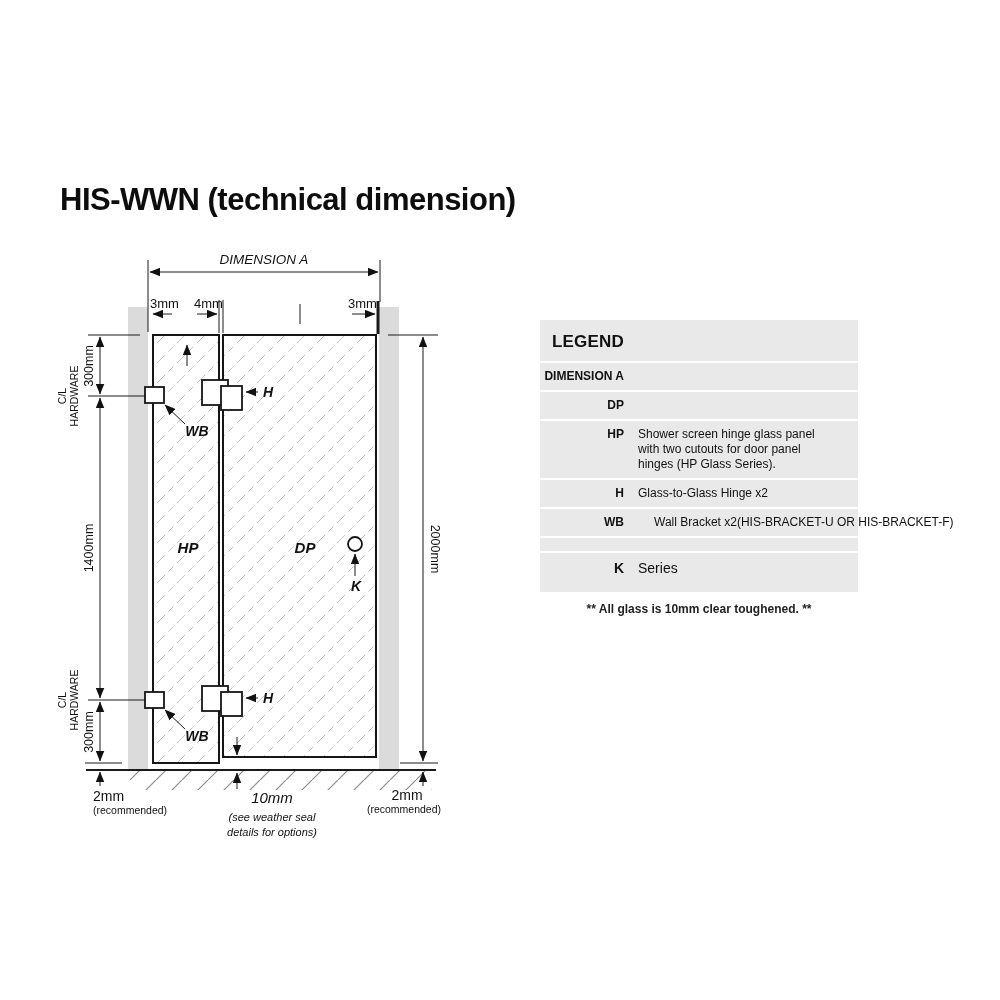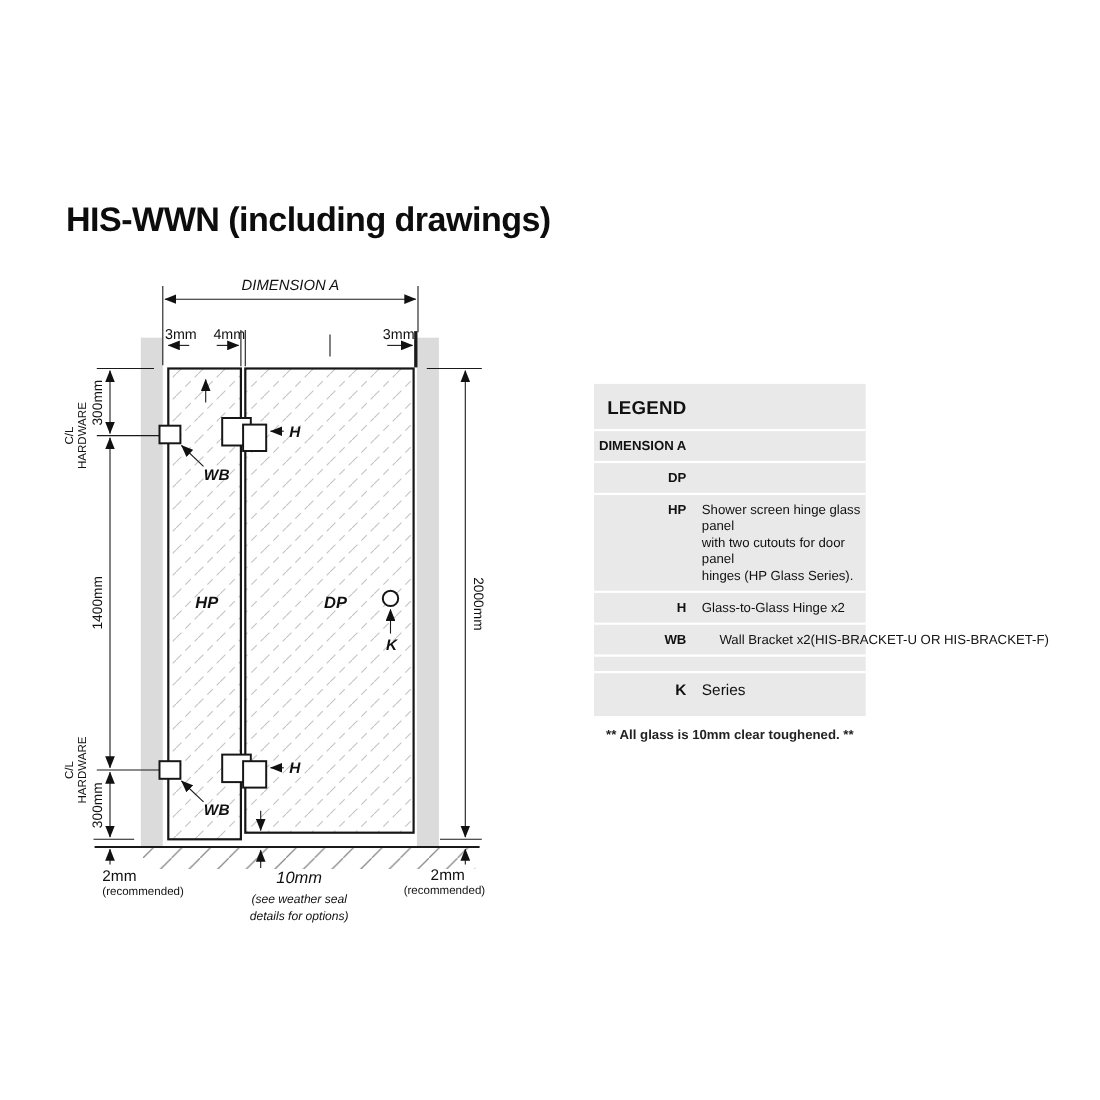--- a/index.html
+++ b/index.html
@@ -24,39 +24,39 @@
   .t-rot{font-size:12.5px;}
   .t-cl{font-size:10.5px;}
   .t-panel{font-size:15px;font-weight:bold;font-style:italic;}
   .t-callout{font-size:14px;font-weight:bold;font-style:italic;}
   .t-gap{font-size:14px;}
   .t-small{font-size:10.5px;}
   .t-10{font-size:15px;font-style:italic;}
   .t-note{font-size:11px;font-style:italic;}
 
   
-  .legend{position:absolute;left:540px;top:349px;width:247px;}
+  .legend{position:absolute;left:540px;top:320px;width:318px;}
   .legend-box{background:#e9e9e9;padding-bottom:6px;}
   .legend-title{font-size:17px;font-weight:bold;padding:12px 12px 9px 12px;letter-spacing:0.2px;}
   .legend-row{display:flex;border-top:2px solid #fff;padding:6px 0;}
   .legend-term{flex:none;width:98px;box-sizing:border-box;padding-right:14px;
         font-size:12px;font-weight:bold;text-align:right;line-height:15px;}
   .legend-def{width:182px;font-size:12px;line-height:15px;white-space:pre-line;}
   .row-nowrap .legend-def{white-space:nowrap;width:auto;overflow:visible;margin-left:16px;}
   .row-empty{height:13px;padding:0;}
   .row-k{padding:8px 0 10px 0;}
   .row-k .legend-term,.row-k .legend-def{font-size:14px;}
   .legend-footnote{margin-top:10px;text-align:center;font-size:12px;font-weight:bold;color:#222;}
 </style>
 </head>
 <body>
 
 <div class="page">
 
-  <h1 class="page-title">HIS-WWN (including drawings)</h1>
+  <h1 class="page-title">HIS-WWN (technical dimension)</h1>
 
   <svg class="drawing-svg" width="1000" height="1000" viewBox="0 0 1000 1000">
     <defs>
       <marker id="arr" markerUnits="userSpaceOnUse" markerWidth="11" markerHeight="9" viewBox="0 0 10 8" refX="9.5" refY="4" orient="auto-start-reverse">
         <path d="M0,0 L10,4 L0,8 Z" fill="#111"></path>
       </marker>
       <pattern id="glassHatch" width="20" height="20" patternUnits="userSpaceOnUse">
         <path d="M0,20 L20,0" stroke="#c3c3c3" stroke-width="1" stroke-dasharray="7 5"></path>
       </pattern>
       <pattern id="floorHatch" width="26" height="26" patternUnits="userSpaceOnUse">

